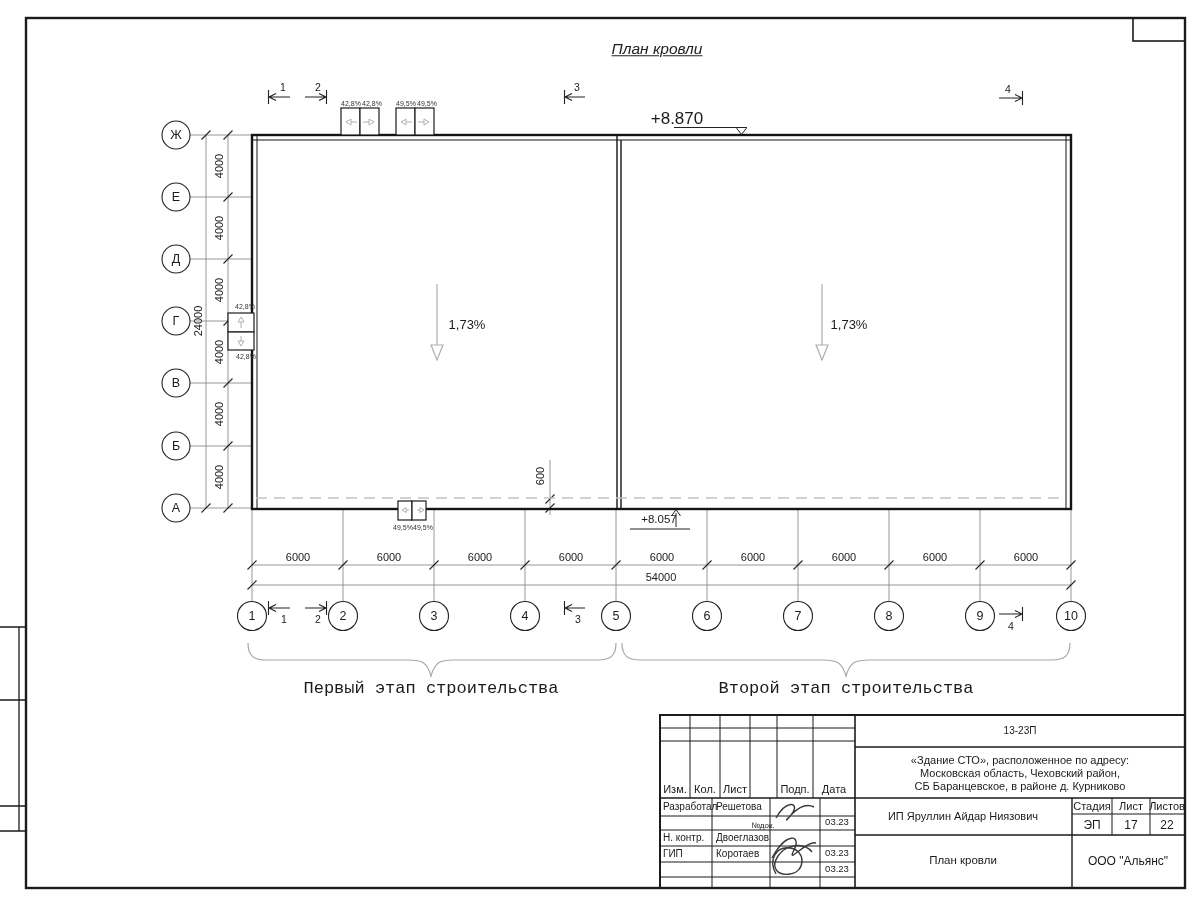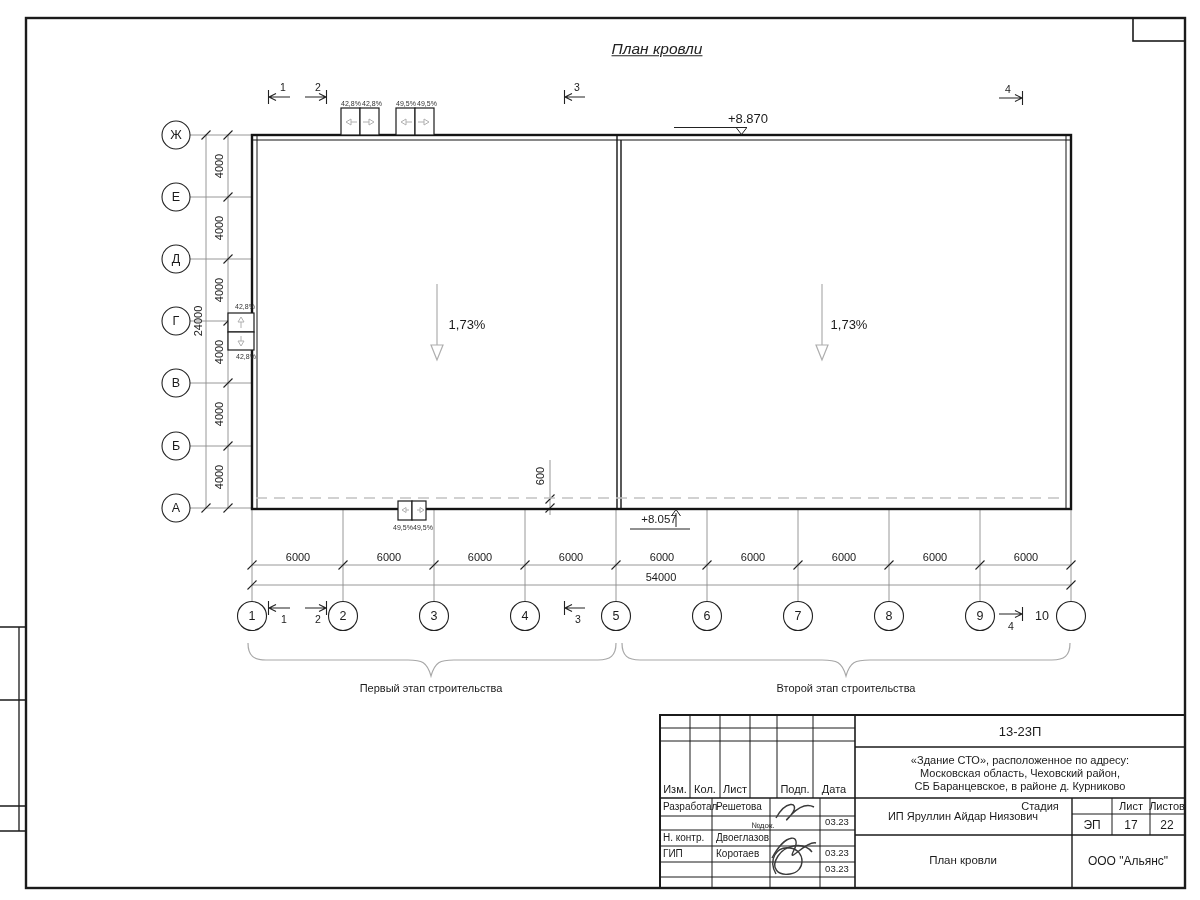--- a/index.html
+++ b/index.html
@@ -7,23 +7,23 @@
          font-family:"Liberation Sans", sans-serif;color:#1b1b1b;}
   svg{position:absolute;left:0;top:0;}
   .lbl{position:absolute;transform:translate(-50%,-50%);white-space:nowrap;
        font-size:11px;color:#1b1b1b;line-height:1;}
   .rot{transform:translate(-50%,-50%) rotate(-90deg);}
   .title{font-size:15.5px;font-style:italic;text-decoration:underline;color:#222;}
   .circle-lbl{font-size:12.5px;}
   .tiny{font-size:7px;color:#333;}
   .slope{font-size:13px;}
   .sec{font-size:10.5px;}
-  .stage-lbl{font-size:11px;}
+  .stage-lbl{font-size:17px;font-family:Liberation Mono, monospace;}
   .tb{font-size:11px;}
-  .tb-doc{font-size:13px;}
+  .tb-doc{font-size:10px;}
   .tb-small{font-size:10px;}
   .tb-xs{font-size:8px;}
   .tb-date{font-size:9.5px;margin-top:15px;}
   .tb-val{font-size:12px;}
   .tb-title2{font-size:11.5px;}
   .left-align{transform:translate(0,-50%);}
 </style>
 </head>
 <body>
 
@@ -182,21 +182,21 @@
 
   <div class="lbl circle-lbl" style="left:252px;top:616px;">1</div>
   <div class="lbl circle-lbl" style="left:343px;top:616px;">2</div>
   <div class="lbl circle-lbl" style="left:434px;top:616px;">3</div>
   <div class="lbl circle-lbl" style="left:525px;top:616px;">4</div>
   <div class="lbl circle-lbl" style="left:616px;top:616px;">5</div>
   <div class="lbl circle-lbl" style="left:707px;top:616px;">6</div>
   <div class="lbl circle-lbl" style="left:798px;top:616px;">7</div>
   <div class="lbl circle-lbl" style="left:889px;top:616px;">8</div>
   <div class="lbl circle-lbl" style="left:980px;top:616px;">9</div>
-  <div class="lbl circle-lbl" style="left:1042px;top:616px;">10</div>
+  <div class="lbl circle-lbl" style="left:1071px;top:616px;">10</div>
 
   <div class="lbl rot" style="left:219px;top:166px;">4000</div>
   <div class="lbl rot" style="left:219px;top:228px;">4000</div>
   <div class="lbl rot" style="left:219px;top:290px;">4000</div>
   <div class="lbl rot" style="left:219px;top:352px;">4000</div>
   <div class="lbl rot" style="left:219px;top:414px;">4000</div>
   <div class="lbl rot" style="left:219px;top:477px;">4000</div>
   <div class="lbl rot" style="left:198px;top:321px;">24000</div>
   <div class="lbl rot" style="left:540px;top:476px;">600</div>
 
@@ -213,21 +213,21 @@
 
   <div class="lbl sec" style="left:283px;top:87px;">1</div>
   <div class="lbl sec" style="left:318px;top:87px;">2</div>
   <div class="lbl sec" style="left:577px;top:87px;">3</div>
   <div class="lbl sec" style="left:1008px;top:89px;">4</div>
   <div class="lbl sec" style="left:284px;top:619px;">1</div>
   <div class="lbl sec" style="left:318px;top:619px;">2</div>
   <div class="lbl sec" style="left:578px;top:619px;">3</div>
   <div class="lbl sec" style="left:1011px;top:626px;">4</div>
 
-  <div class="lbl" style="left:748px;top:118px;font-size:13px;">+8.870</div>
+  <div class="lbl" style="left:677px;top:118px;font-size:17px;">+8.870</div>
   <div class="lbl" style="left:659px;top:520px;font-size:11.5px;">+8.057</div>
 
   <div class="lbl slope" style="left:467px;top:324px;">1,73%</div>
   <div class="lbl slope" style="left:849px;top:324px;">1,73%</div>
 
   <div class="lbl tiny" style="left:351px;top:103px;">42,8%</div>
   <div class="lbl tiny" style="left:372px;top:103px;">42,8%</div>
   <div class="lbl tiny" style="left:406px;top:103px;">49,5%</div>
   <div class="lbl tiny" style="left:427px;top:103px;">49,5%</div>
   <div class="lbl tiny" style="left:245px;top:306px;">42,8%</div>
@@ -257,21 +257,21 @@
   <div class="lbl tb-small left-align" style="left:663px;top:838px;">Н. контр.</div>
   <div class="lbl tb-small left-align" style="left:716px;top:838px;">Двоеглазов</div>
   <div class="lbl tb-date" style="left:837px;top:838px;">03.23</div>
 
   <div class="lbl tb-small left-align" style="left:663px;top:854px;">ГИП</div>
   <div class="lbl tb-small left-align" style="left:716px;top:854px;">Коротаев</div>
   <div class="lbl tb-date" style="left:837px;top:854px;">03.23</div>
 
   <div class="lbl tb" style="left:963px;top:816px;">ИП Яруллин Айдар Ниязович</div>
 
-  <div class="lbl tb" style="left:1040px;top:806px;">Стадия</div>
+  <div class="lbl tb" style="left:1092px;top:806px;">Стадия</div>
   <div class="lbl tb" style="left:1131px;top:806px;">Лист</div>
   <div class="lbl tb" style="left:1167px;top:806px;">Листов</div>
   <div class="lbl tb-val" style="left:1092px;top:825px;">ЭП</div>
   <div class="lbl tb-val" style="left:1131px;top:825px;">17</div>
   <div class="lbl tb-val" style="left:1167px;top:825px;">22</div>
 
   <div class="lbl tb-title2" style="left:963px;top:861px;">План кровли</div>
   <div class="lbl tb-val" style="left:1128px;top:861px;">ООО "Альянс"</div>
 
 </div>

